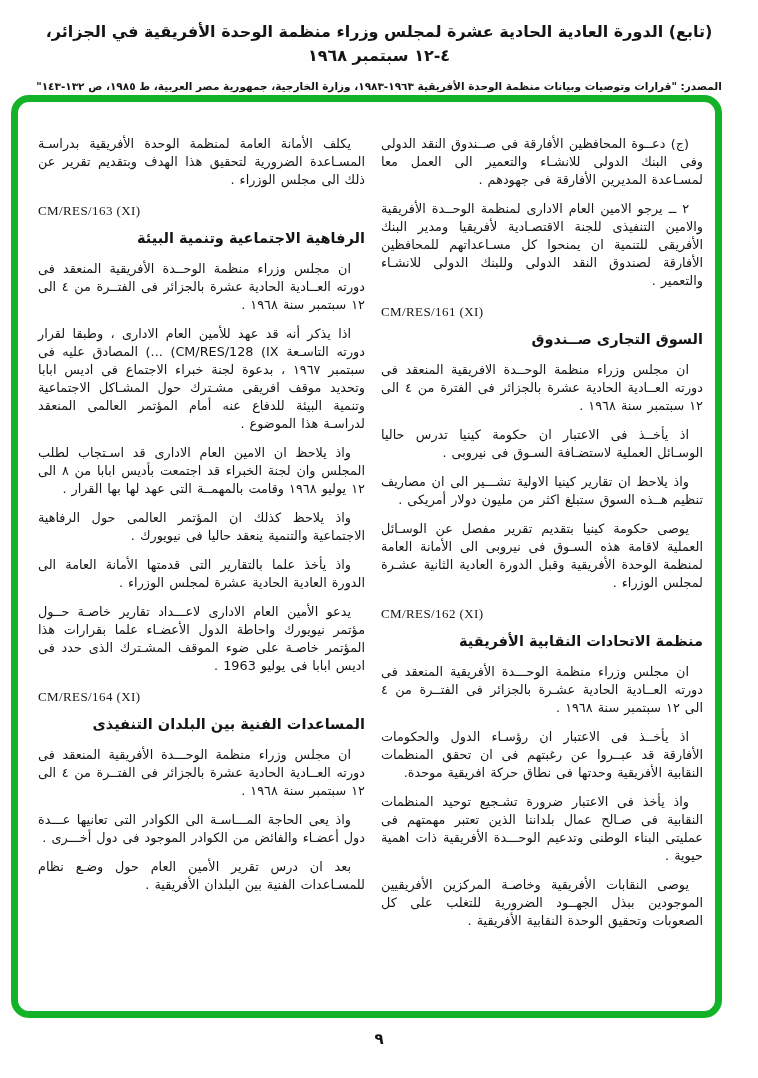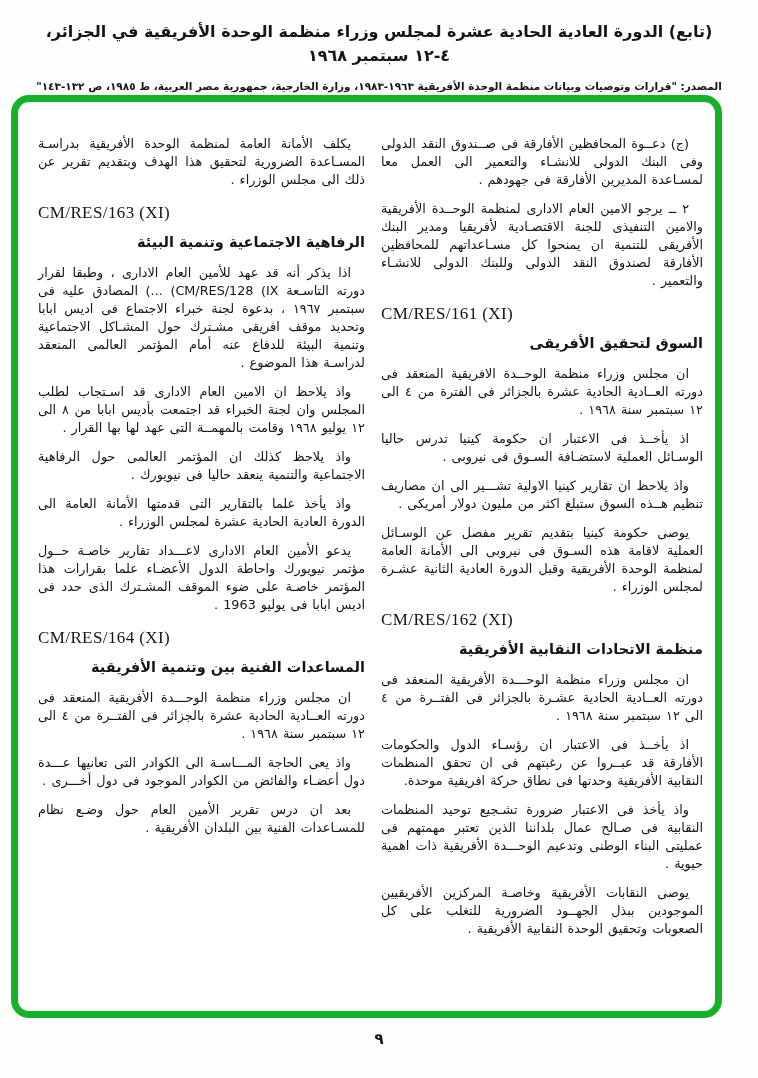--- a/index.html
+++ b/index.html
@@ -69,21 +69,21 @@
     text-align: justify;
     text-justify: inter-word;
     text-indent: 14px;
     margin: 11px 0 10px 0;
     word-spacing: 1px;
   }
   .block.resid {
     direction: ltr;
     text-align: left;
     font-family: "Liberation Serif", serif;
-    font-size: 17px;
+    font-size: 13px;
     letter-spacing: 0.4px;
     margin: 14px 0 10px 0;
     white-space: nowrap;
   }
   .block.heading {
     font-weight: bold;
     text-align: right;
     font-size: 14.5px;
     line-height: 19px;
     margin: 0 0 12px 0;
@@ -108,43 +108,44 @@
     <div class="header-title">(تابع) الدورة العادية الحادية عشرة لمجلس وزراء منظمة الوحدة الأفريقية في الجزائر، ٤-١٢ سبتمبر ١٩٦٨</div>
     <div class="header-source">المصدر: "قرارات وتوصيات وبيانات منظمة الوحدة الأفريقية ١٩٦٣-١٩٨٣، وزارة الخارجية، جمهورية مصر العربية، ط ١٩٨٥، ص ١٣٢-١٤٣"</div>
   </div>
 
   <div class="green-box">
     <div class="columns">
       <div class="col col-right">
           <div class="block para">(ج) دعــوة المحافظين الأفارقة فى صــندوق النقد الدولى وفى البنك الدولى للانشـاء والتعمير الى العمل معا لمسـاعدة المديرين الأفارقة فى جهودهم .</div>
           <div class="block para">٢ ــ يرجو الامين العام الادارى لمنظمة الوحــدة الأفريقية والامين التنفيذى للجنة الاقتصـادية لأفريقيا ومدير البنك الأفريقى للتنمية ان يمنحوا كل مسـاعداتهم للمحافظين الأفارقة لصندوق النقد الدولى وللبنك الدولى للانشـاء والتعمير .</div>
           <div class="block resid" dir="ltr">CM/RES/161  (XI)</div>
-          <div class="block heading">السوق لتحقيق الأفريقى</div>
+          <div class="block heading">السوق التجارى صــندوق</div>
           <div class="block para">ان مجلس وزراء منظمة الوحــدة الافريقية المنعقد فى دورته العــادية الحادية عشرة بالجزائر فى الفترة من ٤ الى ١٢ سبتمبر سنة ١٩٦٨ .</div>
           <div class="block para">اذ يأخــذ فى الاعتبار ان حكومة كينيا تدرس حاليا الوسـائل العملية لاستضـافة السـوق فى نيروبى .</div>
           <div class="block para">واذ يلاحظ ان تقارير كينيا الاولية تشـــير الى ان مصاريف تنظيم هــذه السوق ستبلغ اكثر من مليون دولار أمريكى .</div>
           <div class="block para">يوصى حكومة كينيا بتقديم تقرير مفصل عن الوسـائل العملية لاقامة هذه السـوق فى نيروبى الى الأمانة العامة لمنظمة الوحدة الأفريقية وقبل الدورة العادية الثانية عشـرة لمجلس الوزراء .</div>
           <div class="block resid" dir="ltr">CM/RES/162  (XI)</div>
           <div class="block heading">منظمة الاتحادات النقابية الأفريقية</div>
           <div class="block para">ان مجلس وزراء منظمة الوحـــدة الأفريقية المنعقد فى دورته العــادية الحادية عشـرة بالجزائر فى الفتــرة من ٤ الى ١٢ سبتمبر سنة ١٩٦٨ .</div>
           <div class="block para">اذ يأخــذ فى الاعتبار ان رؤسـاء الدول والحكومات الأفارقة قد عبــروا عن رغبتهم فى ان تحقق المنظمات النقابية الأفريقية وحدتها فى نطاق حركة افريقية موحدة.</div>
           <div class="block para">واذ يأخذ فى الاعتبار ضرورة تشـجيع توحيد المنظمات النقابية فى صـالح عمال بلداننا الذين تعتبر مهمتهم فى عمليتى البناء الوطنى وتدعيم الوحـــدة الأفريقية ذات اهمية حيوية .</div>
           <div class="block para">يوصى النقابات الأفريقية وخاصـة المركزين الأفريقيين الموجودين ببذل الجهــود الضرورية للتغلب على كل الصعوبات وتحقيق الوحدة النقابية الأفريقية .</div>
         </div>
       <div class="col col-left">
           <div class="block para">يكلف الأمانة العامة لمنظمة الوحدة الأفريقية بدراسـة المسـاعدة الضرورية لتحقيق هذا الهدف وبتقديم تقرير عن ذلك الى مجلس الوزراء .</div>
           <div class="block resid" dir="ltr">CM/RES/163  (XI)</div>
           <div class="block heading">الرفاهية الاجتماعية وتنمية البيئة</div>
+          <div class="block para">ان مجلس وزراء منظمة الوحــدة الأفريقية المنعقد فى دورته العــادية الحادية عشرة بالجزائر فى الفتــرة من ٤ الى ١٢ سبتمبر سنة ١٩٦٨ .</div>
           <div class="block para">اذا يذكر أنه قد عهد للأمين العام الادارى ، وطبقا لقرار دورته التاسـعة ‪(... (CM/RES/128 (IX‬ المصادق عليه فى سبتمبر ١٩٦٧ ، بدعوة لجنة خبراء الاجتماع فى اديس ابابا وتحديد موقف افريقى مشـترك حول المشـاكل الاجتماعية وتنمية البيئة للدفاع عنه أمام المؤتمر العالمى المنعقد لدراسـة هذا الموضوع .</div>
           <div class="block para">واذ يلاحظ ان الامين العام الادارى قد اسـتجاب لطلب المجلس وان لجنة الخبراء قد اجتمعت بأديس ابابا من ٨ الى ١٢ يوليو ١٩٦٨ وقامت بالمهمــة التى عهد لها بها القرار .</div>
           <div class="block para">واذ يلاحظ كذلك ان المؤتمر العالمى حول الرفاهية الاجتماعية والتنمية ينعقد حاليا فى نيويورك .</div>
           <div class="block para">واذ يأخذ علما بالتقارير التى قدمتها الأمانة العامة الى الدورة العادية الحادية عشرة لمجلس الوزراء .</div>
           <div class="block para">يدعو الأمين العام الادارى لاعـــداد تقارير خاصـة حــول مؤتمر نيويورك واحاطة الدول الأعضـاء علما بقرارات هذا المؤتمر خاصـة على ضوء الموقف المشـترك الذى حدد فى اديس ابابا فى يوليو 1963 .</div>
           <div class="block resid" dir="ltr">CM/RES/164  (XI)</div>
-          <div class="block heading">المساعدات الفنية بين وتنمية الأفريقية</div>
+          <div class="block heading">المساعدات الفنية بين البلدان التنفيذى</div>
           <div class="block para">ان مجلس وزراء منظمة الوحـــدة الأفريقية المنعقد فى دورته العــادية الحادية عشرة بالجزائر فى الفتــرة من ٤ الى ١٢ سبتمبر سنة ١٩٦٨ .</div>
           <div class="block para">واذ يعى الحاجة المـــاسـة الى الكوادر التى تعانيها عـــدة دول أعضـاء والفائض من الكوادر الموجود فى دول أخـــرى .</div>
           <div class="block para">بعد ان درس تقرير الأمين العام حول وضـع نظام للمسـاعدات الفنية بين البلدان الأفريقية .</div>
         </div>
     </div>
   </div>
 
   <div class="page-number">٩</div>
 
 </div>

